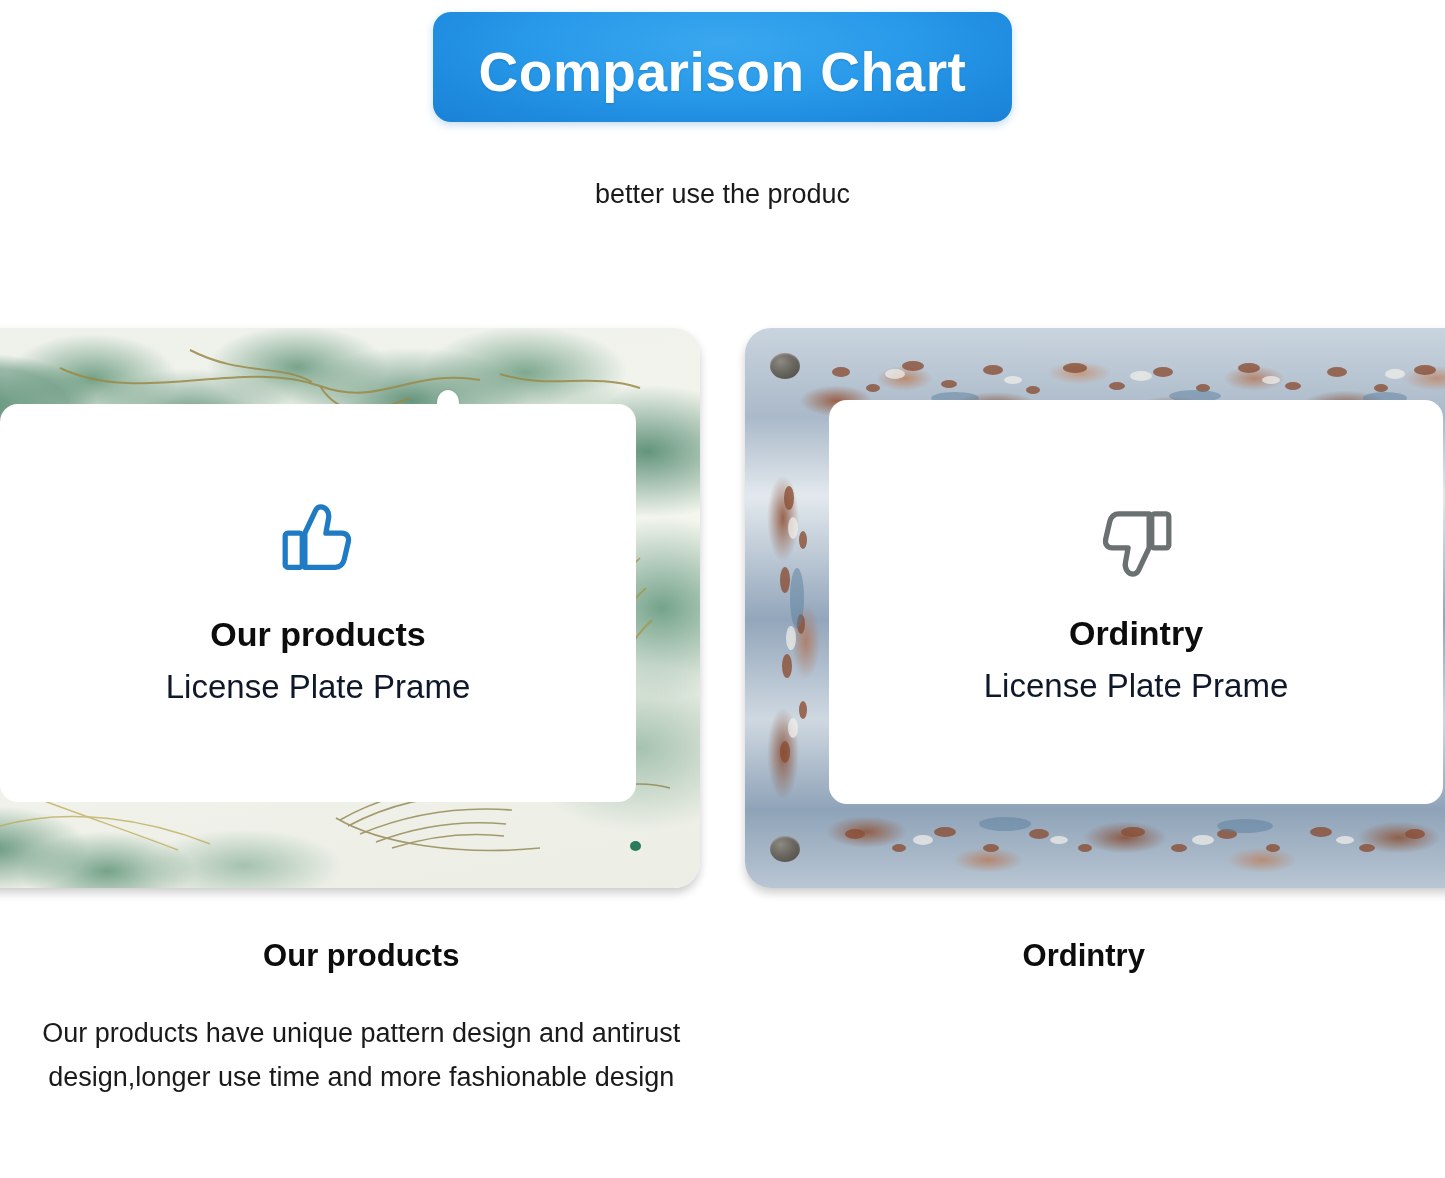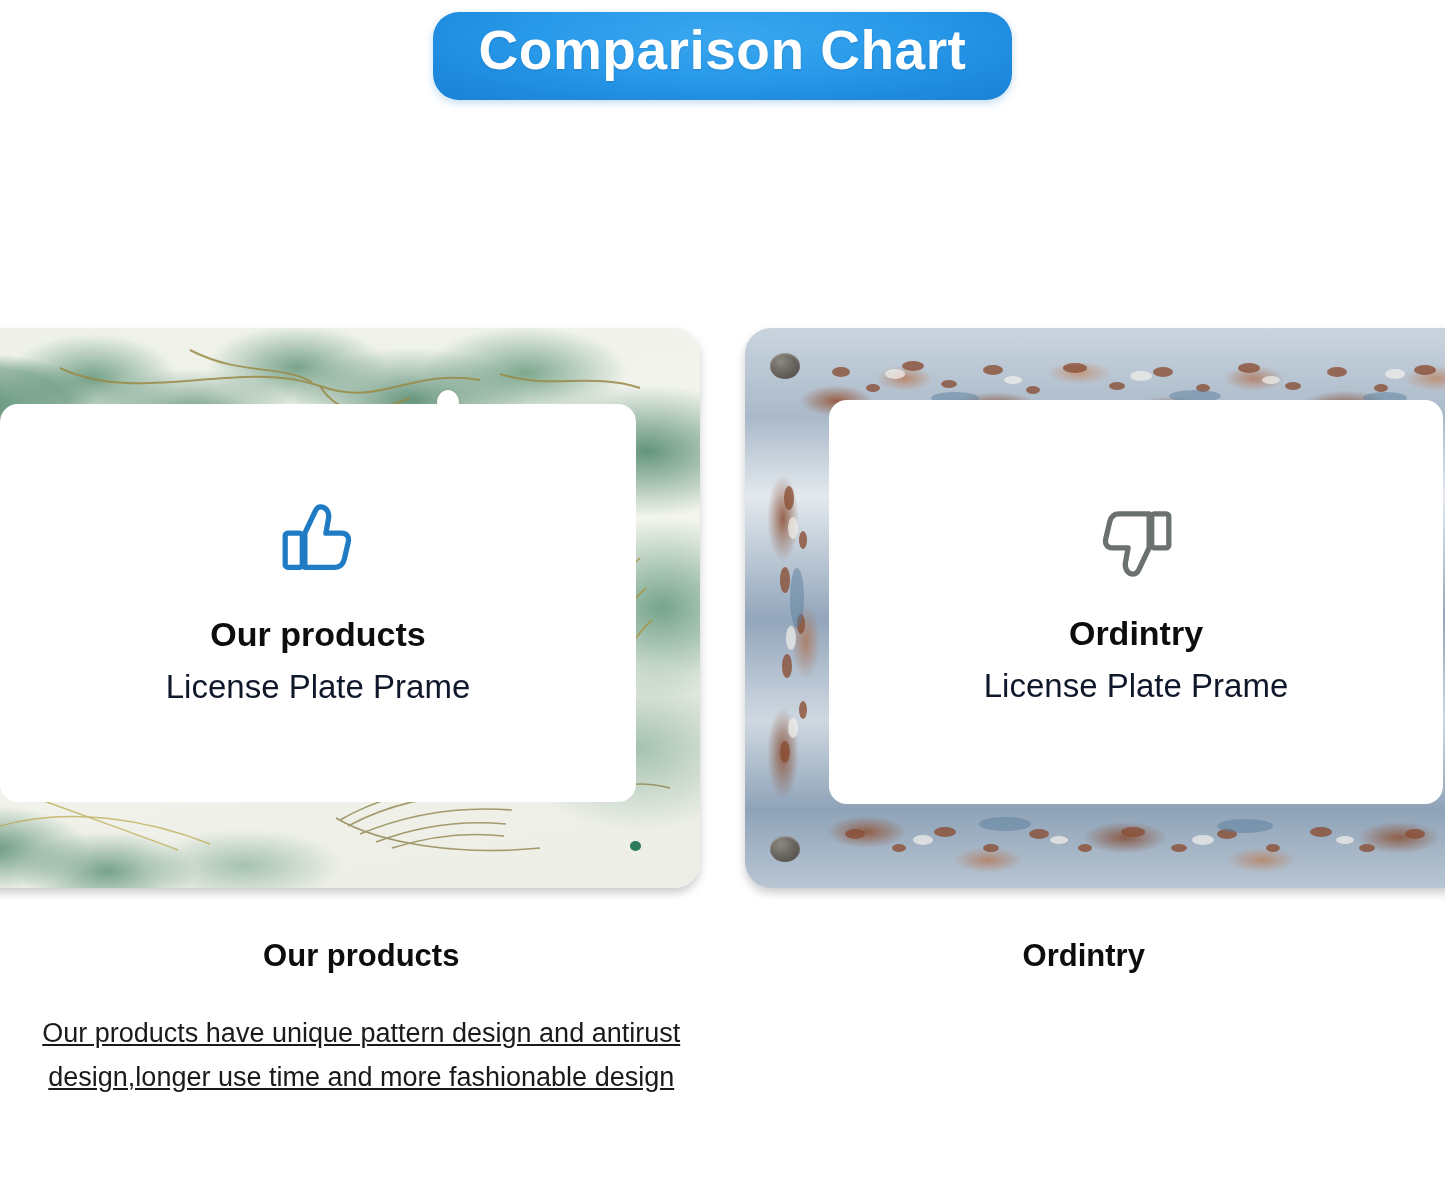--- a/index.html
+++ b/index.html
@@ -24,22 +24,22 @@
     position: absolute;
     top: 12px;
     left: 0;
     width: 100%;
     display: flex;
     justify-content: center;
   }
   .banner {
     position: relative;
     display: inline-block;
-    padding: 10px 46px 20px 46px;
-    border-radius: 26px;
+    padding: 32px 46px 20px 46px;
+    border-radius: 18px;
     background: radial-gradient(ellipse at 50% 28%, #3aa7ef 0%, #2a9bea 42%, #1e8ade 78%, #1a82d6 100%);
     box-shadow: 0 3px 9px rgba(40,130,205,0.28);
   }
   .banner-title {
     font-size: 55px;
     font-weight: bold;
     color: #ffffff;
     letter-spacing: 0.5px;
     line-height: 1.05;
     white-space: nowrap;
@@ -215,35 +215,35 @@
     font-size: 31px;
     font-weight: bold;
     color: #0d0d0d;
     margin-bottom: 38px;
   }
   .bottom-body {
     font-size: 27px;
     line-height: 1.62;
     color: #1a1a1a;
     font-weight: 400;
-    text-decoration: underline;
   }
 </style>
 </head>
 <body>
 
 <div class="page">
 
   <div class="banner-wrap">
     <div class="banner">
       <div class="banner-title">Comparison Chart</div>
     </div>
   </div>
 
   <div class="subtitle">
+    <span class="l2">better use the produc</span>
   </div>
 
   <div class="products-row">
 
     <div class="frame-col left">
       <div class="plate-frame">
         <div class="tex-leaf"></div>
         <div class="vines">
           <svg viewBox="0 0 760 560" preserveAspectRatio="none">
             <g fill="none" stroke="#9a8a47" stroke-width="2" opacity="0.85">

